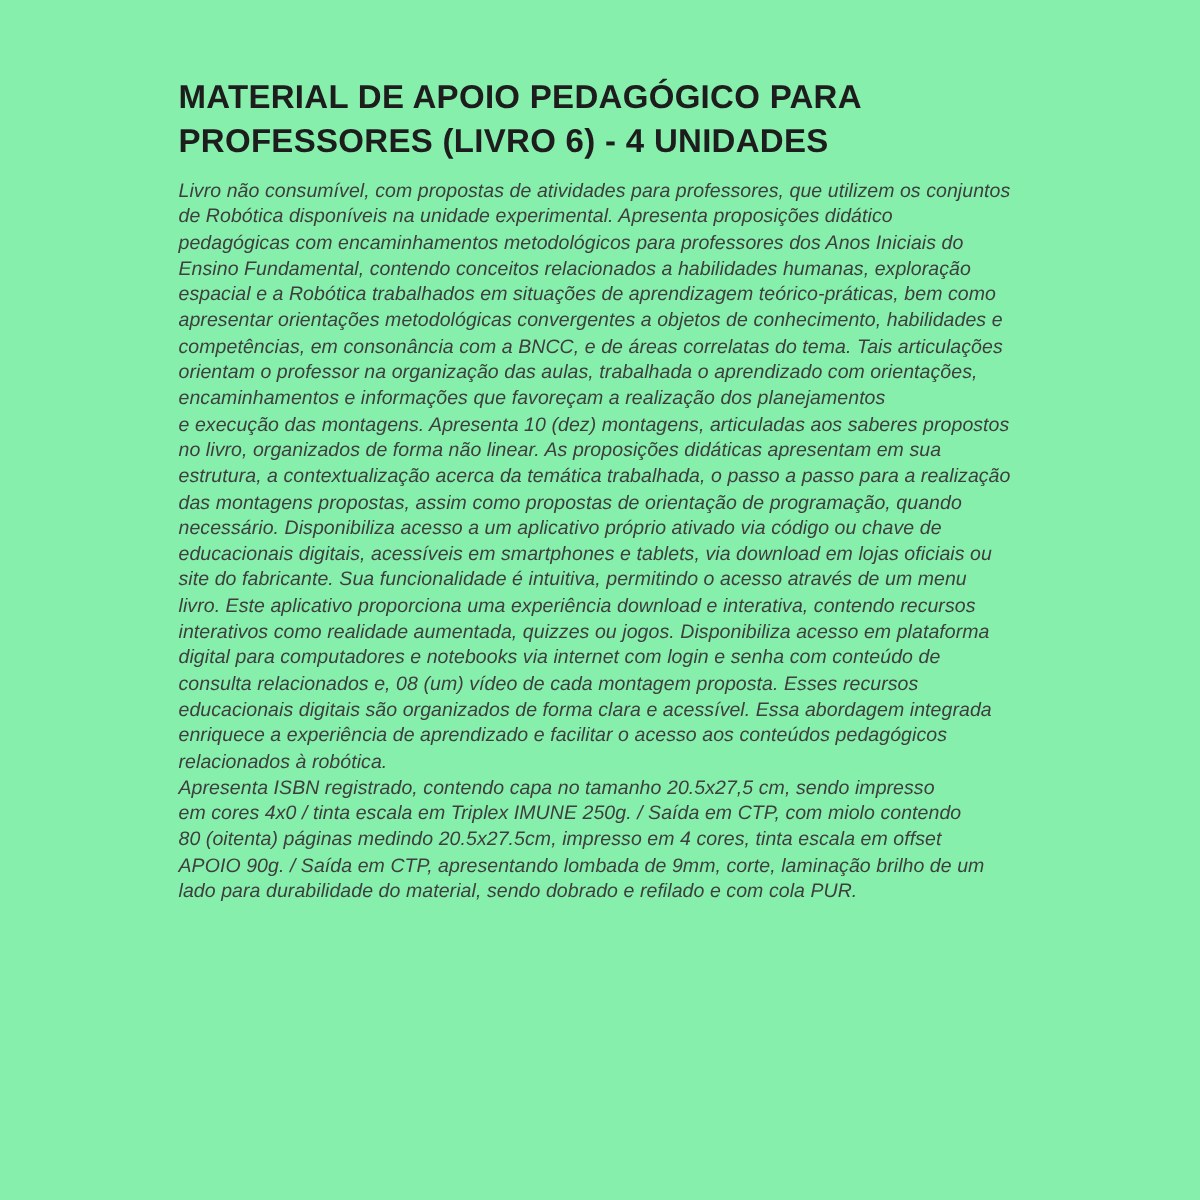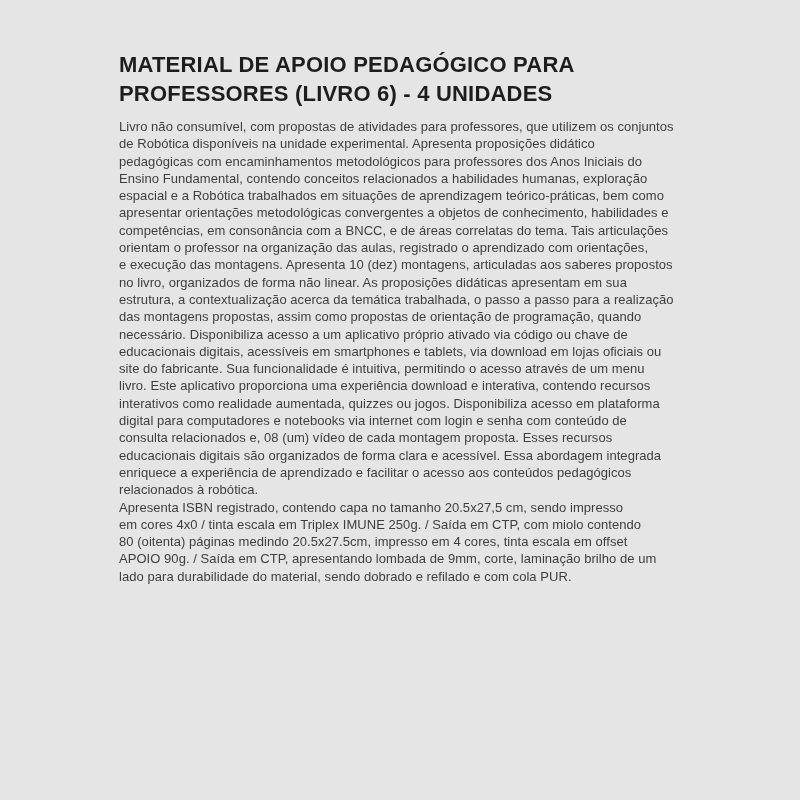--- a/index.html
+++ b/index.html
@@ -11,39 +11,40 @@
     width: 800px;
     height: 800px;
     overflow: hidden;
     font-family: "Liberation Sans", sans-serif;
   }
   .page {
     box-sizing: border-box;
     width: 800px;
     height: 800px;
     padding: 50px 32px 0 119px;
-    background: #e5e5e5;
+    background: #86efac;
   }
   .doc-title {
     color: #1d1d1d;
     font-size: 22px;
     font-weight: 800;
     line-height: 29px;
     letter-spacing: 0.2px;
     margin: 0 0 10px 0;
   }
   .doc-title .title-line {
     white-space: nowrap;
   }
   .doc-body {
     color: #3e3e3e;
     font-size: 13px;
     font-weight: 400;
     line-height: 17.3px;
     letter-spacing: 0.05px;
+    font-style: italic;
   }
   .doc-body .body-line {
     white-space: nowrap;
   }
 </style>
 </head>
 <body>
 
 <div class="page">
   <h1 class="doc-title">
@@ -51,21 +52,22 @@
       <div class="title-line">PROFESSORES (LIVRO 6) - 4 UNIDADES</div>
     </h1>
   <div class="doc-body">
       <div class="body-line">Livro não consumível, com propostas de atividades para professores, que utilizem os conjuntos</div>
       <div class="body-line">de Robótica disponíveis na unidade experimental. Apresenta proposições didático</div>
       <div class="body-line">pedagógicas com encaminhamentos metodológicos para professores dos Anos Iniciais do</div>
       <div class="body-line">Ensino Fundamental, contendo conceitos relacionados a habilidades humanas, exploração</div>
       <div class="body-line">espacial e a Robótica trabalhados em situações de aprendizagem teórico-práticas, bem como</div>
       <div class="body-line">apresentar orientações metodológicas convergentes a objetos de conhecimento, habilidades e</div>
       <div class="body-line">competências, em consonância com a BNCC, e de áreas correlatas do tema. Tais articulações</div>
-      <div class="body-line">orientam o professor na organização das aulas, registrado o aprendizado com orientações,</div>
+      <div class="body-line">orientam o professor na organização das aulas, trabalhada o aprendizado com orientações,</div>
+      <div class="body-line">encaminhamentos e informações que favoreçam a realização dos planejamentos</div>
       <div class="body-line">e execução das montagens. Apresenta 10 (dez) montagens, articuladas aos saberes propostos</div>
       <div class="body-line">no livro, organizados de forma não linear. As proposições didáticas apresentam em sua</div>
       <div class="body-line">estrutura, a contextualização acerca da temática trabalhada, o passo a passo para a realização</div>
       <div class="body-line">das montagens propostas, assim como propostas de orientação de programação, quando</div>
       <div class="body-line">necessário. Disponibiliza acesso a um aplicativo próprio ativado via código ou chave de</div>
       <div class="body-line">educacionais digitais, acessíveis em smartphones e tablets, via download em lojas oficiais ou</div>
       <div class="body-line">site do fabricante. Sua funcionalidade é intuitiva, permitindo o acesso através de um menu</div>
       <div class="body-line">livro. Este aplicativo proporciona uma experiência download e interativa, contendo recursos</div>
       <div class="body-line">interativos como realidade aumentada, quizzes ou jogos. Disponibiliza acesso em plataforma</div>
       <div class="body-line">digital para computadores e notebooks via internet com login e senha com conteúdo de</div>

